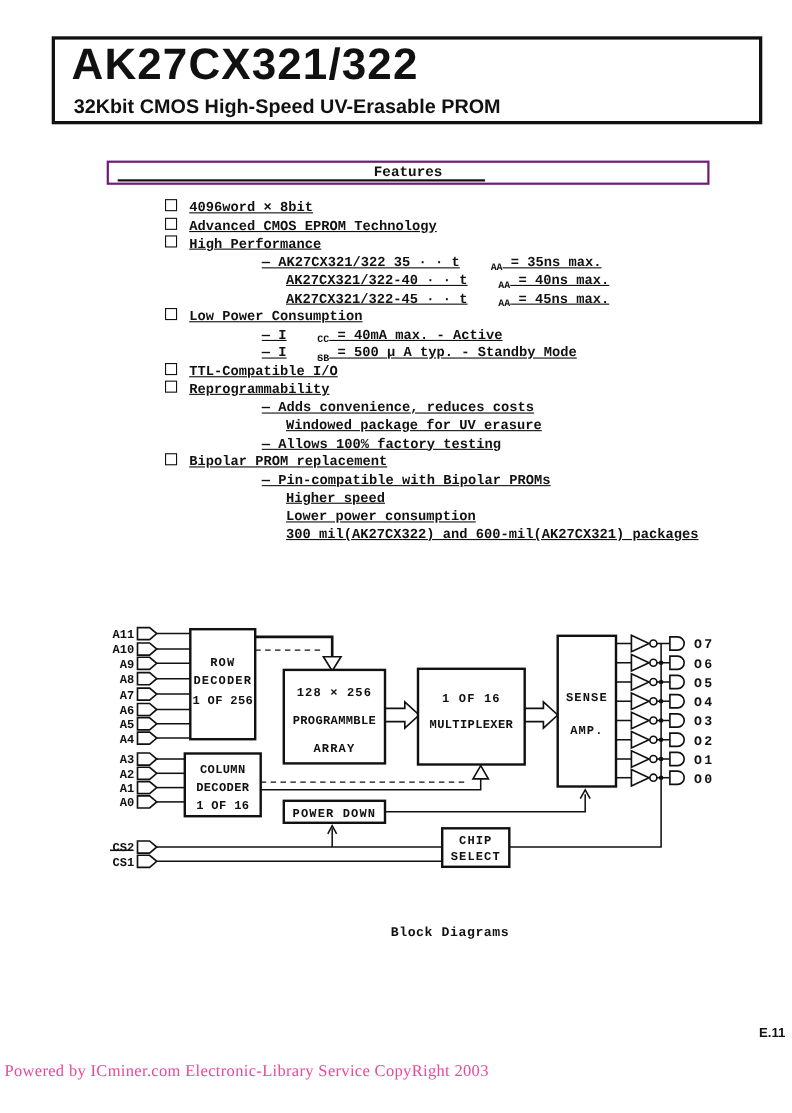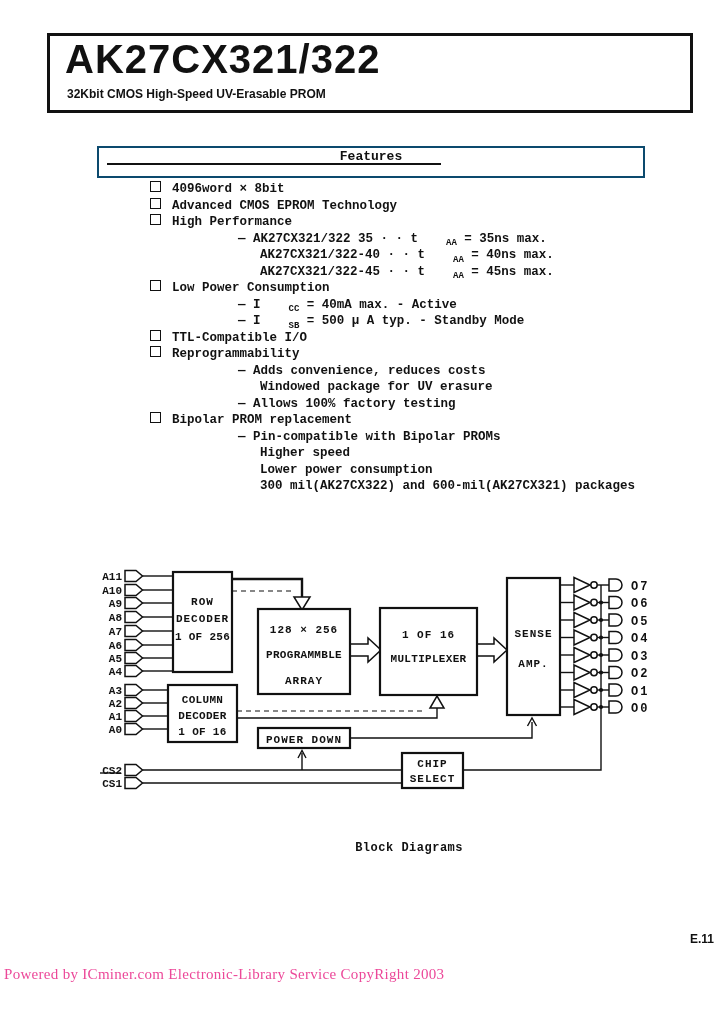--- a/index.html
+++ b/index.html
@@ -5,32 +5,32 @@
   html,body{margin:0;padding:0;background:#e8e8e8;}
   .page{position:relative;width:720px;height:1012px;background:#ffffff;color:#111;
         font-family:"Liberation Mono",monospace;overflow:hidden;}
 
   
   .header-box{position:absolute;left:47px;top:33px;width:646px;height:80px;
               border:3px solid #111;box-sizing:border-box;background:#fff;}
   .hdr-title{position:absolute;left:15px;top:1px;font-family:"Liberation Sans",sans-serif;
              font-weight:bold;font-size:40px;letter-spacing:1px;white-space:nowrap;}
   .hdr-sub{position:absolute;left:17px;top:51px;font-family:"Liberation Sans",sans-serif;
-           font-weight:bold;font-size:12px;white-space:nowrap;}
-
-  
-  .features-bar{position:absolute;left:97px;top:146px;width:548px;height:32px;
-                border:2px solid #0c4a6e;box-sizing:border-box;background:#fff;
+           font-weight:bold;font-size:18px;white-space:nowrap;}
+
+  
+  .features-bar{position:absolute;left:97px;top:146px;width:548px;height:22px;
+                border:2px solid #701a75;box-sizing:border-box;background:#fff;
                 text-align:center;font-weight:bold;font-size:13px;line-height:17px;}
   .features-underline{position:absolute;left:8px;top:15px;width:334px;height:1.5px;background:#111;}
 
   
   .features-list{position:absolute;left:150px;top:181px;font-size:12.5px;font-weight:bold;
                  line-height:16.5px;white-space:pre;}
-  .feat{height:16.5px;}
+  .feat{height:16.5px;text-decoration:underline;}
   .feat.level1{padding-left:88px;}
   .feat.level2{padding-left:110px;}
   .cb{display:inline-block;width:9px;height:9px;border:1.6px solid #111;margin-right:11px;
       position:relative;top:0px;}
   .feat sub{font-size:9px;letter-spacing:0;padding-left:28px;}
 
   
   svg.bd{position:absolute;left:0;top:0;width:720px;height:1012px;}
   .w{stroke:#111;stroke-width:1.4;fill:none;}
   .w2{stroke:#111;stroke-width:2.4;fill:none;}

